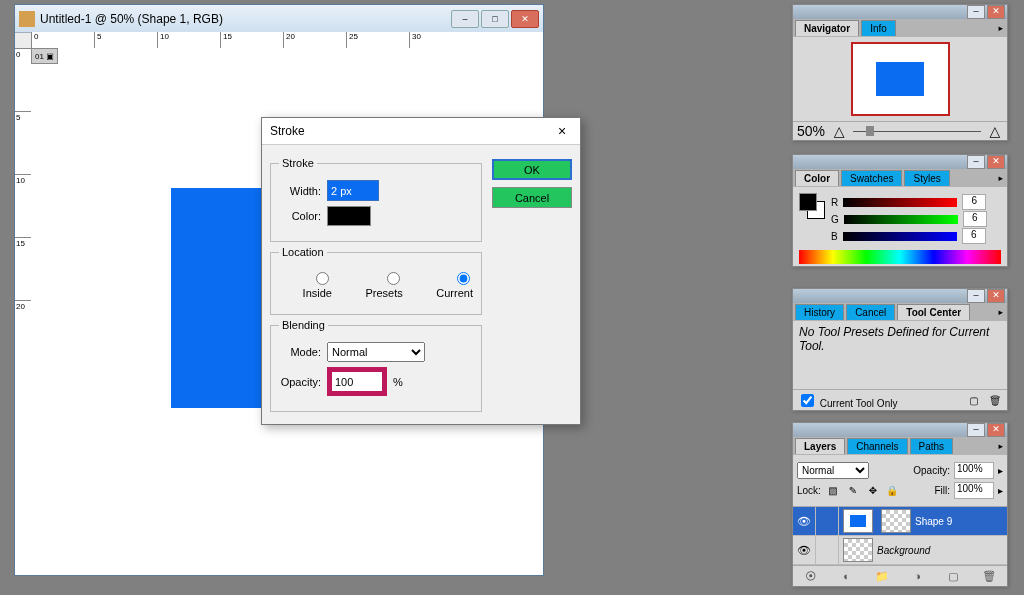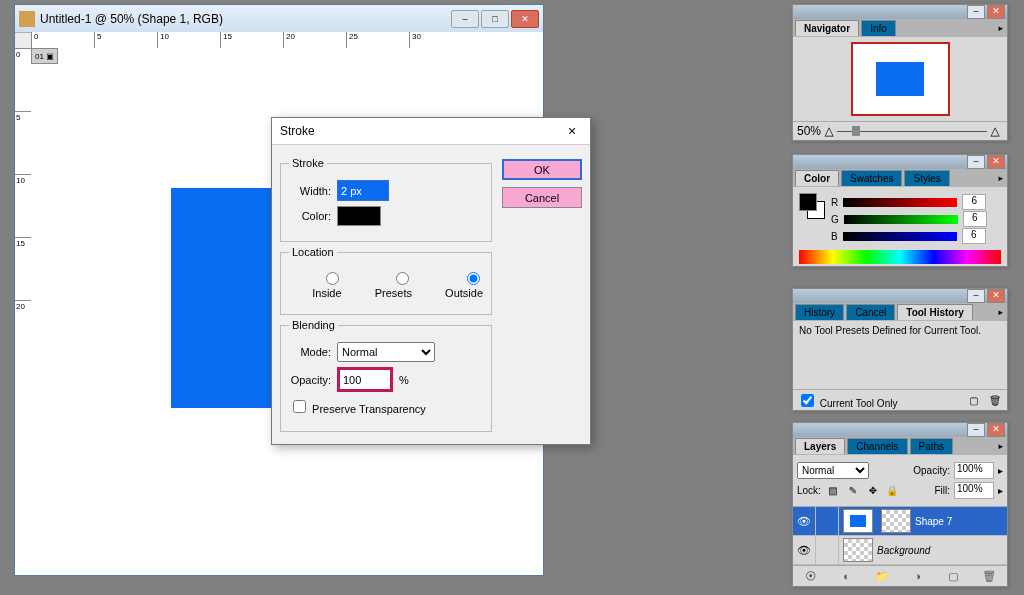--- a/index.html
+++ b/index.html
@@ -18,53 +18,53 @@
 .tabstrip{position:absolute;left:0;top:0;height:14px;background:#d0d0d0;border:1px solid #888;font-size:8px;padding:0 3px;display:flex;align-items:center}
 .shape{position:absolute;background:#0a6cf0}
 .dialog{position:absolute;background:#f0f0f0;border:1px solid #777;box-shadow:3px 3px 10px rgba(0,0,0,.3)}
 .dlg-title{height:26px;display:flex;align-items:center;padding:0 8px;font-size:12px;background:#fff;border-bottom:1px solid #ccc}
 .dlg-title .dclose{margin-left:auto;width:20px;text-align:center;cursor:pointer;font-size:14px}
 .dlg-body{padding:8px;display:flex}
 fieldset{border:1px solid #bbb;margin:4px 0;padding:6px 8px 10px}
 legend{font-size:11px;padding:0 3px}
 .row{display:flex;align-items:center;gap:6px;margin:5px 0}
 .row label{min-width:42px;text-align:right}
-input[type=text]{width:44px;height:17px;border:3px solid #be185d;padding:1px 3px;font-size:11px}
+input[type=text]{width:44px;height:17px;border:5px solid #be185d;padding:1px 3px;font-size:11px}
 input.sel{background:#0a6cf0;color:#fff;border:1px solid #3a70c0}
 .swatch{width:42px;height:18px;background:#000;border:1px solid #888}
 select{height:20px;width:98px;font-size:11px}
 .btncol{width:80px;padding:6px 0 0 10px;display:flex;flex-direction:column;gap:7px}
-.dlg-btn{height:21px;border:1px solid #888;background:#f9a8d4;font-size:11px;cursor:pointer}
+.dlg-btn{height:21px;border:1px solid #888;background:#22c55e;font-size:11px;cursor:pointer}
 .dlg-btn.pri{border:2px solid #2a6fd0}
 .panel{position:absolute;right:16px;width:214px;background:#d9d9d9;border:1px solid #888;box-shadow:1px 1px 4px rgba(0,0,0,.2)}
 .panel-hdr{height:14px;background:linear-gradient(#bcd,#9ab);display:flex;justify-content:flex-end;gap:2px;padding:0 2px}
 .panel-hdr .pbtn{width:16px;height:12px;font-size:9px;text-align:center;background:#e0e6ef;border:1px solid #888;cursor:pointer}
 .panel-hdr .pbtn.c{background:#d86f5c;color:#fff}
 .ptabs{display:flex;background:#b4b4b4;height:18px;align-items:center}
-.ptab{padding:2px 8px;font-size:10px;background:#0369a1;border:1px solid #888;border-bottom:none;margin-left:2px;cursor:pointer}
+.ptab{padding:2px 8px;font-size:10px;background:#0ea5e9;border:1px solid #888;border-bottom:none;margin-left:2px;cursor:pointer}
 .ptab.act{background:#d9d9d9;font-weight:bold}
 .ptabs .dd{margin-left:auto;margin-right:4px;font-size:9px;cursor:pointer}
 .nav-body{height:84px;display:flex;align-items:center;justify-content:center}
 .nav-thumb{width:95px;height:70px;border:2px solid #c02020;background:#fff;display:flex;align-items:center;justify-content:center}
 .nav-shape{width:48px;height:34px;background:#0a6cf0}
-.nav-foot{height:18px;display:flex;align-items:center;padding:0 4px;border-top:1px solid #aaa;font-size:12px;gap:0}
+.nav-foot{height:18px;display:flex;align-items:center;padding:0 4px;border-top:1px solid #aaa;font-size:14px;gap:6px}
 .slider-track{flex:1;height:1px;background:#555;position:relative}
 .slider-thumb{position:absolute;width:8px;height:10px;background:#888;top:-5px}
 .color-body{padding:6px 6px 2px 6px}
 .cb-row{display:flex;align-items:center;gap:5px;margin:1px 0;font-size:10px}
 .fgbg{position:relative;width:26px;height:26px}
 .fgbg .bg{position:absolute;right:0;bottom:0;width:16px;height:16px;background:#fff;border:1px solid #000}
 .fgbg .fg{position:absolute;left:0;top:0;width:16px;height:16px;background:#000;border:1px solid #888}
 .grad-r{background:linear-gradient(90deg,#000,#f00)}
 .grad-g{background:linear-gradient(90deg,#000,#0f0)}
 .grad-b{background:linear-gradient(90deg,#000,#00f)}
 .grad-bar{width:114px;height:9px;position:relative}
 .num{width:22px;height:14px;border:1px solid #aaa;background:#fff;font-size:10px;text-align:center}
 .spectrum{height:14px;margin-top:5px;background:linear-gradient(90deg,red,yellow,lime,cyan,blue,magenta,red)}
-.tp-body{padding:4px 6px;font-size:10px;height:60px}
+.tp-body{padding:4px 6px;font-size:12px;font-style:italic;height:60px}
 .tp-foot{height:20px;display:flex;align-items:center;border-top:1px solid #aaa;padding:0 4px;gap:5px;font-size:10px}
 .layers-body{padding:4px}
 .lyr-row{display:flex;align-items:center;gap:4px;font-size:10px;margin:3px 0}
 .lyr-sel{height:17px;width:72px;font-size:10px}
 .lyr-input{width:34px;height:15px;border:1px solid #aaa;background:#fff;font-size:10px;padding:0 2px}
 .lyr-list{border-top:1px solid #aaa;max-height:70px;overflow:hidden}
 .lyr-item{display:flex;align-items:center;height:28px;border-bottom:1px solid #bbb}
 .lyr-item.sel{background:#2a66c8;color:#fff}
 .lyr-eye{width:22px;height:100%;border-right:1px solid #bbb;display:flex;align-items:center;justify-content:center}
 .lyr-link{width:22px;height:100%;border-right:1px solid #bbb}
@@ -103,21 +103,21 @@
     <div class="tick">10</div>
     <div class="tick">15</div>
     <div class="tick">20</div>
   </div>
   <div class="canvas">
     <div class="tabstrip"><span>01</span>&nbsp;▣</div>
     <div class="shape" style="left:140px;top:140px;width:170px;height:220px"></div>
   </div>
 </div>
 
-<div class="dialog" style="left:271px;top:117px;width:318px">
+<div class="dialog" style="left:261px;top:117px;width:318px">
   <div class="dlg-title">
     <span>Stroke</span>
     <span class="dclose">×</span>
   </div>
   <div class="dlg-body">
     <div style="flex:1">
       <fieldset>
         <legend>Stroke</legend>
         <div class="row">
           <label>Width:</label>
@@ -126,36 +126,33 @@
         <div class="row">
           <label>Color:</label>
           <div class="swatch"></div>
         </div>
       </fieldset>
       <fieldset>
         <legend>Location</legend>
         <div class="row" style="gap:10px">
           <label><input type="radio" name="loc" style=""> <span>Inside</span></label>
           <label><input type="radio" name="loc" style=""> <span>Presets</span></label>
-          <label><input type="radio" name="loc" checked="" style=""> <span>Outside</span></label>
+          <label><input type="radio" name="loc" checked="" style=""> <span>Current</span></label>
         </div>
       </fieldset>
       <fieldset>
         <legend>Blending</legend>
         <div class="row">
           <label>Mode:</label>
           <select><option>Normal</option></select>
         </div>
         <div class="row">
           <label>Opacity:</label>
           <input type="text" value="100" style="">
           <span>%</span>
-        </div>
-        <div class="row">
-          <label style="text-align:left;min-width:0"><input type="checkbox" style=""> <span>Preserve Transparency</span></label>
         </div>
       </fieldset>
     </div>
     <div class="btncol">
       <button class="dlg-btn pri">OK</button>
       <button class="dlg-btn">Cancel</button>
     </div>
   </div>
 </div>
 
@@ -224,21 +221,21 @@
 </div>
 
 <div class="panel" style="top:288px">
   <div class="panel-hdr">
     <div class="pbtn">–</div>
     <div class="pbtn c">✕</div>
   </div>
   <div class="ptabs">
     <div class="ptab">History</div>
     <div class="ptab">Cancel</div>
-    <div class="ptab act">Tool History</div>
+    <div class="ptab act">Tool Center</div>
     <div class="dd">▸</div>
   </div>
   <div class="tp-body">No Tool Presets Defined for Current Tool.</div>
   <div class="tp-foot">
     <label><input type="checkbox" checked="" style=""> <span>Current Tool Only</span></label>
     <span style="flex:1"></span>
     <span class="ic">▢</span>
     <span class="ic">🗑</span>
   </div>
 </div>
@@ -275,21 +272,21 @@
     </div>
   </div>
   <div class="lyr-list">
     <div class="lyr-item sel">
       <div class="lyr-eye">👁</div>
       <div class="lyr-link"></div>
       <div class="lyr-thumb">
           <div class="mini"></div>
         </div>
       <div class="lyr-thumb chk"></div>
-      <div class="lyr-name">Shape 7</div>
+      <div class="lyr-name">Shape 9</div>
     </div>
     <div class="lyr-item">
       <div class="lyr-eye">👁</div>
       <div class="lyr-link"></div>
       <div class="lyr-thumb chk"></div>
       <div class="lyr-name" style="font-style:italic">Background</div>
     </div>
   </div>
   <div class="lyr-foot">
     <span class="ic">⦿</span>

